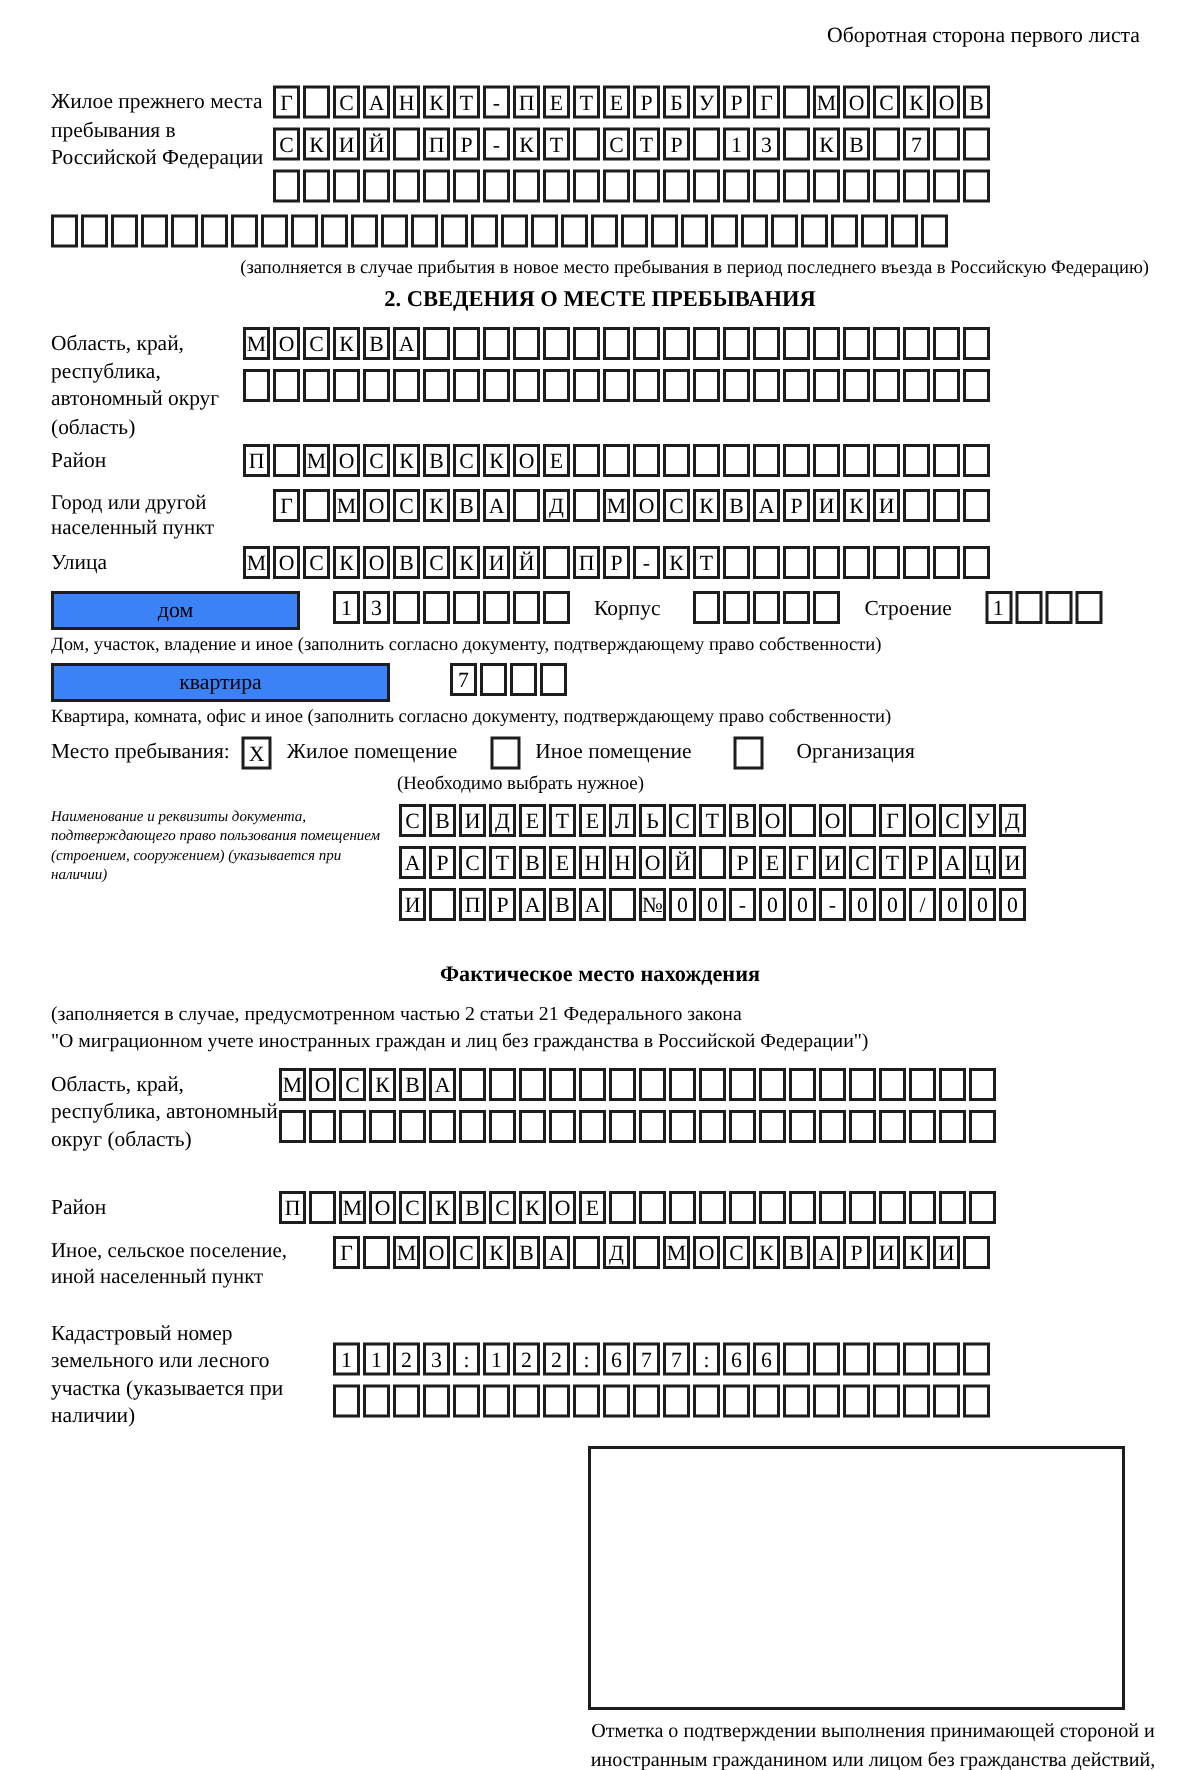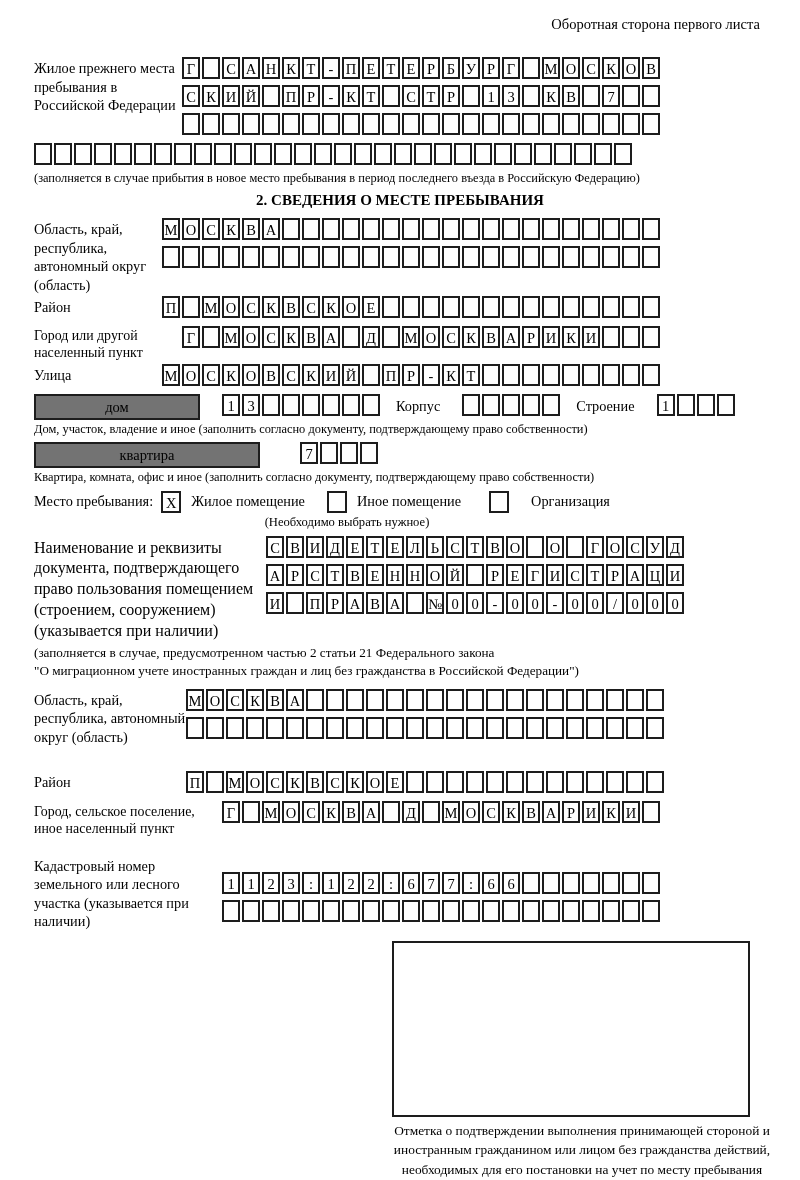--- a/index.html
+++ b/index.html
@@ -23,29 +23,29 @@
   .rows { flex:1; }
   .boxrow { white-space:nowrap; margin-bottom:2px; height:26px; }
   .boxrow.inline { display:inline-block; vertical-align:middle; margin-bottom:0;padding-left:16px; }
   .cell {
     display:inline-block; width:18px; height:22px;
     border:2px solid #1d1d1d; margin-right:2px;
     text-align:center; font-size:14.5px; line-height:21px;
     vertical-align:top; background:#fff;
   }
   .caption { font-size:12.4px; margin:1px 0 5px 0; }
-  .caption.center { text-align:left; }
+  .caption.center { text-align:right; }
 
   .section-title { text-align:center; font-weight:bold; font-size:15px; margin:6px 0 9px 0; }
 
   .houserow { display:flex; align-items:center; margin:2px 0 2px 0; }
   .widebox {
     display:inline-block; border:2px solid #1d1d1d; height:26px;
     text-align:center; font-size:14.5px; line-height:23px; vertical-align:top;
-    background:#737373;
+    background:#3b82f6;
   }
   .wb165 { width:166px; margin-right:6px; }
   .wb225 { width:226px; margin-right:24px; }
   .inline-label { font-size:14.3px; margin:0 6px 0 14px; }
 
   .stayrow { display:flex; align-items:center; margin-top:6px; font-size:14.3px; }
   .checkbox {
     display:inline-block; width:20px; height:22px; border:2px solid #1d1d1d;
     text-align:center; font-size:14.5px; line-height:20px; margin:0 10px 0 8px;
     background:#fff;
@@ -129,28 +129,29 @@
     <span class="checkbox">X</span>
     <span>Жилое помещение</span>
     <span class="checkbox" style="margin-left:22px;"></span>
     <span>Иное помещение</span>
     <span class="checkbox" style="margin-left:28px; margin-right:22px;"></span>
     <span>Организация</span>
   </div>
   <div class="stay-note">(Необходимо выбрать нужное)</div>
 
   <div class="field" style="min-height:96px;">
-    <div class="label" style="flex:0 0 232px; font-size:16px;">Наименование и реквизиты документа, подтверждающего право пользования помещением (строением, сооружением) (указывается при наличии)</div>
+    <div class="label" style="flex:0 0 232px; font-size:10px;font-style:italic;">Наименование и реквизиты документа, подтверждающего право пользования помещением (строением, сооружением) (указывается при наличии)</div>
     <div class="rows">
       <div class="boxrow"><span class="cell">С</span><span class="cell">В</span><span class="cell">И</span><span class="cell">Д</span><span class="cell">Е</span><span class="cell">Т</span><span class="cell">Е</span><span class="cell">Л</span><span class="cell">Ь</span><span class="cell">С</span><span class="cell">Т</span><span class="cell">В</span><span class="cell">О</span><span class="cell"></span><span class="cell">О</span><span class="cell"></span><span class="cell">Г</span><span class="cell">О</span><span class="cell">С</span><span class="cell">У</span><span class="cell">Д</span></div>
       <div class="boxrow"><span class="cell">А</span><span class="cell">Р</span><span class="cell">С</span><span class="cell">Т</span><span class="cell">В</span><span class="cell">Е</span><span class="cell">Н</span><span class="cell">Н</span><span class="cell">О</span><span class="cell">Й</span><span class="cell"></span><span class="cell">Р</span><span class="cell">Е</span><span class="cell">Г</span><span class="cell">И</span><span class="cell">С</span><span class="cell">Т</span><span class="cell">Р</span><span class="cell">А</span><span class="cell">Ц</span><span class="cell">И</span></div>
       <div class="boxrow"><span class="cell">И</span><span class="cell"></span><span class="cell">П</span><span class="cell">Р</span><span class="cell">А</span><span class="cell">В</span><span class="cell">А</span><span class="cell"></span><span class="cell">№</span><span class="cell">0</span><span class="cell">0</span><span class="cell">-</span><span class="cell">0</span><span class="cell">0</span><span class="cell">-</span><span class="cell">0</span><span class="cell">0</span><span class="cell">/</span><span class="cell">0</span><span class="cell">0</span><span class="cell">0</span></div>
     </div>
   </div>
 
+  <div class="fact-title">Фактическое место нахождения</div>
   <div class="fact-note">
     <span style="display:block;">(заполняется в случае, предусмотренном частью 2 статьи 21 Федерального закона</span>
     <span style="display:block;">"О миграционном учете иностранных граждан и лиц без гражданства в Российской Федерации")</span>
   </div>
 
   <div class="field" style="min-height:80px;">
     <div class="label w150">Область, край, республика, автономный округ (область)</div>
     <div class="rows">
       <div class="boxrow"><span class="cell">М</span><span class="cell">О</span><span class="cell">С</span><span class="cell">К</span><span class="cell">В</span><span class="cell">А</span><span class="cell"></span><span class="cell"></span><span class="cell"></span><span class="cell"></span><span class="cell"></span><span class="cell"></span><span class="cell"></span><span class="cell"></span><span class="cell"></span><span class="cell"></span><span class="cell"></span><span class="cell"></span><span class="cell"></span><span class="cell"></span><span class="cell"></span><span class="cell"></span><span class="cell"></span><span class="cell"></span></div>
       <div class="boxrow"><span class="cell"></span><span class="cell"></span><span class="cell"></span><span class="cell"></span><span class="cell"></span><span class="cell"></span><span class="cell"></span><span class="cell"></span><span class="cell"></span><span class="cell"></span><span class="cell"></span><span class="cell"></span><span class="cell"></span><span class="cell"></span><span class="cell"></span><span class="cell"></span><span class="cell"></span><span class="cell"></span><span class="cell"></span><span class="cell"></span><span class="cell"></span><span class="cell"></span><span class="cell"></span><span class="cell"></span></div>
@@ -158,21 +159,21 @@
   </div>
 
   <div class="field">
     <div class="label w150">Район</div>
     <div class="rows">
         <div class="boxrow"><span class="cell">П</span><span class="cell"></span><span class="cell">М</span><span class="cell">О</span><span class="cell">С</span><span class="cell">К</span><span class="cell">В</span><span class="cell">С</span><span class="cell">К</span><span class="cell">О</span><span class="cell">Е</span><span class="cell"></span><span class="cell"></span><span class="cell"></span><span class="cell"></span><span class="cell"></span><span class="cell"></span><span class="cell"></span><span class="cell"></span><span class="cell"></span><span class="cell"></span><span class="cell"></span><span class="cell"></span><span class="cell"></span></div>
       </div>
   </div>
 
   <div class="field" style="min-height:40px;">
-    <div class="label w185" style="font-size:13.9px; line-height:1.25;">Город, сельское поселение, иное населенный пункт</div>
+    <div class="label w185" style="font-size:13.9px; line-height:1.25;">Иное, сельское поселение, иной населенный пункт</div>
     <div class="rows">
         <div class="boxrow"><span class="cell">Г</span><span class="cell"></span><span class="cell">М</span><span class="cell">О</span><span class="cell">С</span><span class="cell">К</span><span class="cell">В</span><span class="cell">А</span><span class="cell"></span><span class="cell">Д</span><span class="cell"></span><span class="cell">М</span><span class="cell">О</span><span class="cell">С</span><span class="cell">К</span><span class="cell">В</span><span class="cell">А</span><span class="cell">Р</span><span class="cell">И</span><span class="cell">К</span><span class="cell">И</span><span class="cell"></span></div>
       </div>
   </div>
 
   <div class="field" style="min-height:76px; margin-top:14px;">
     <div class="label w185">Кадастровый номер земельного или лесного участка (указывается при наличии)</div>
     <div class="rows" style="padding-top:17px;">
       <div class="boxrow"><span class="cell">1</span><span class="cell">1</span><span class="cell">2</span><span class="cell">3</span><span class="cell">:</span><span class="cell">1</span><span class="cell">2</span><span class="cell">2</span><span class="cell">:</span><span class="cell">6</span><span class="cell">7</span><span class="cell">7</span><span class="cell">:</span><span class="cell">6</span><span class="cell">6</span><span class="cell"></span><span class="cell"></span><span class="cell"></span><span class="cell"></span><span class="cell"></span><span class="cell"></span><span class="cell"></span></div>
       <div class="boxrow"><span class="cell"></span><span class="cell"></span><span class="cell"></span><span class="cell"></span><span class="cell"></span><span class="cell"></span><span class="cell"></span><span class="cell"></span><span class="cell"></span><span class="cell"></span><span class="cell"></span><span class="cell"></span><span class="cell"></span><span class="cell"></span><span class="cell"></span><span class="cell"></span><span class="cell"></span><span class="cell"></span><span class="cell"></span><span class="cell"></span><span class="cell"></span><span class="cell"></span></div>

